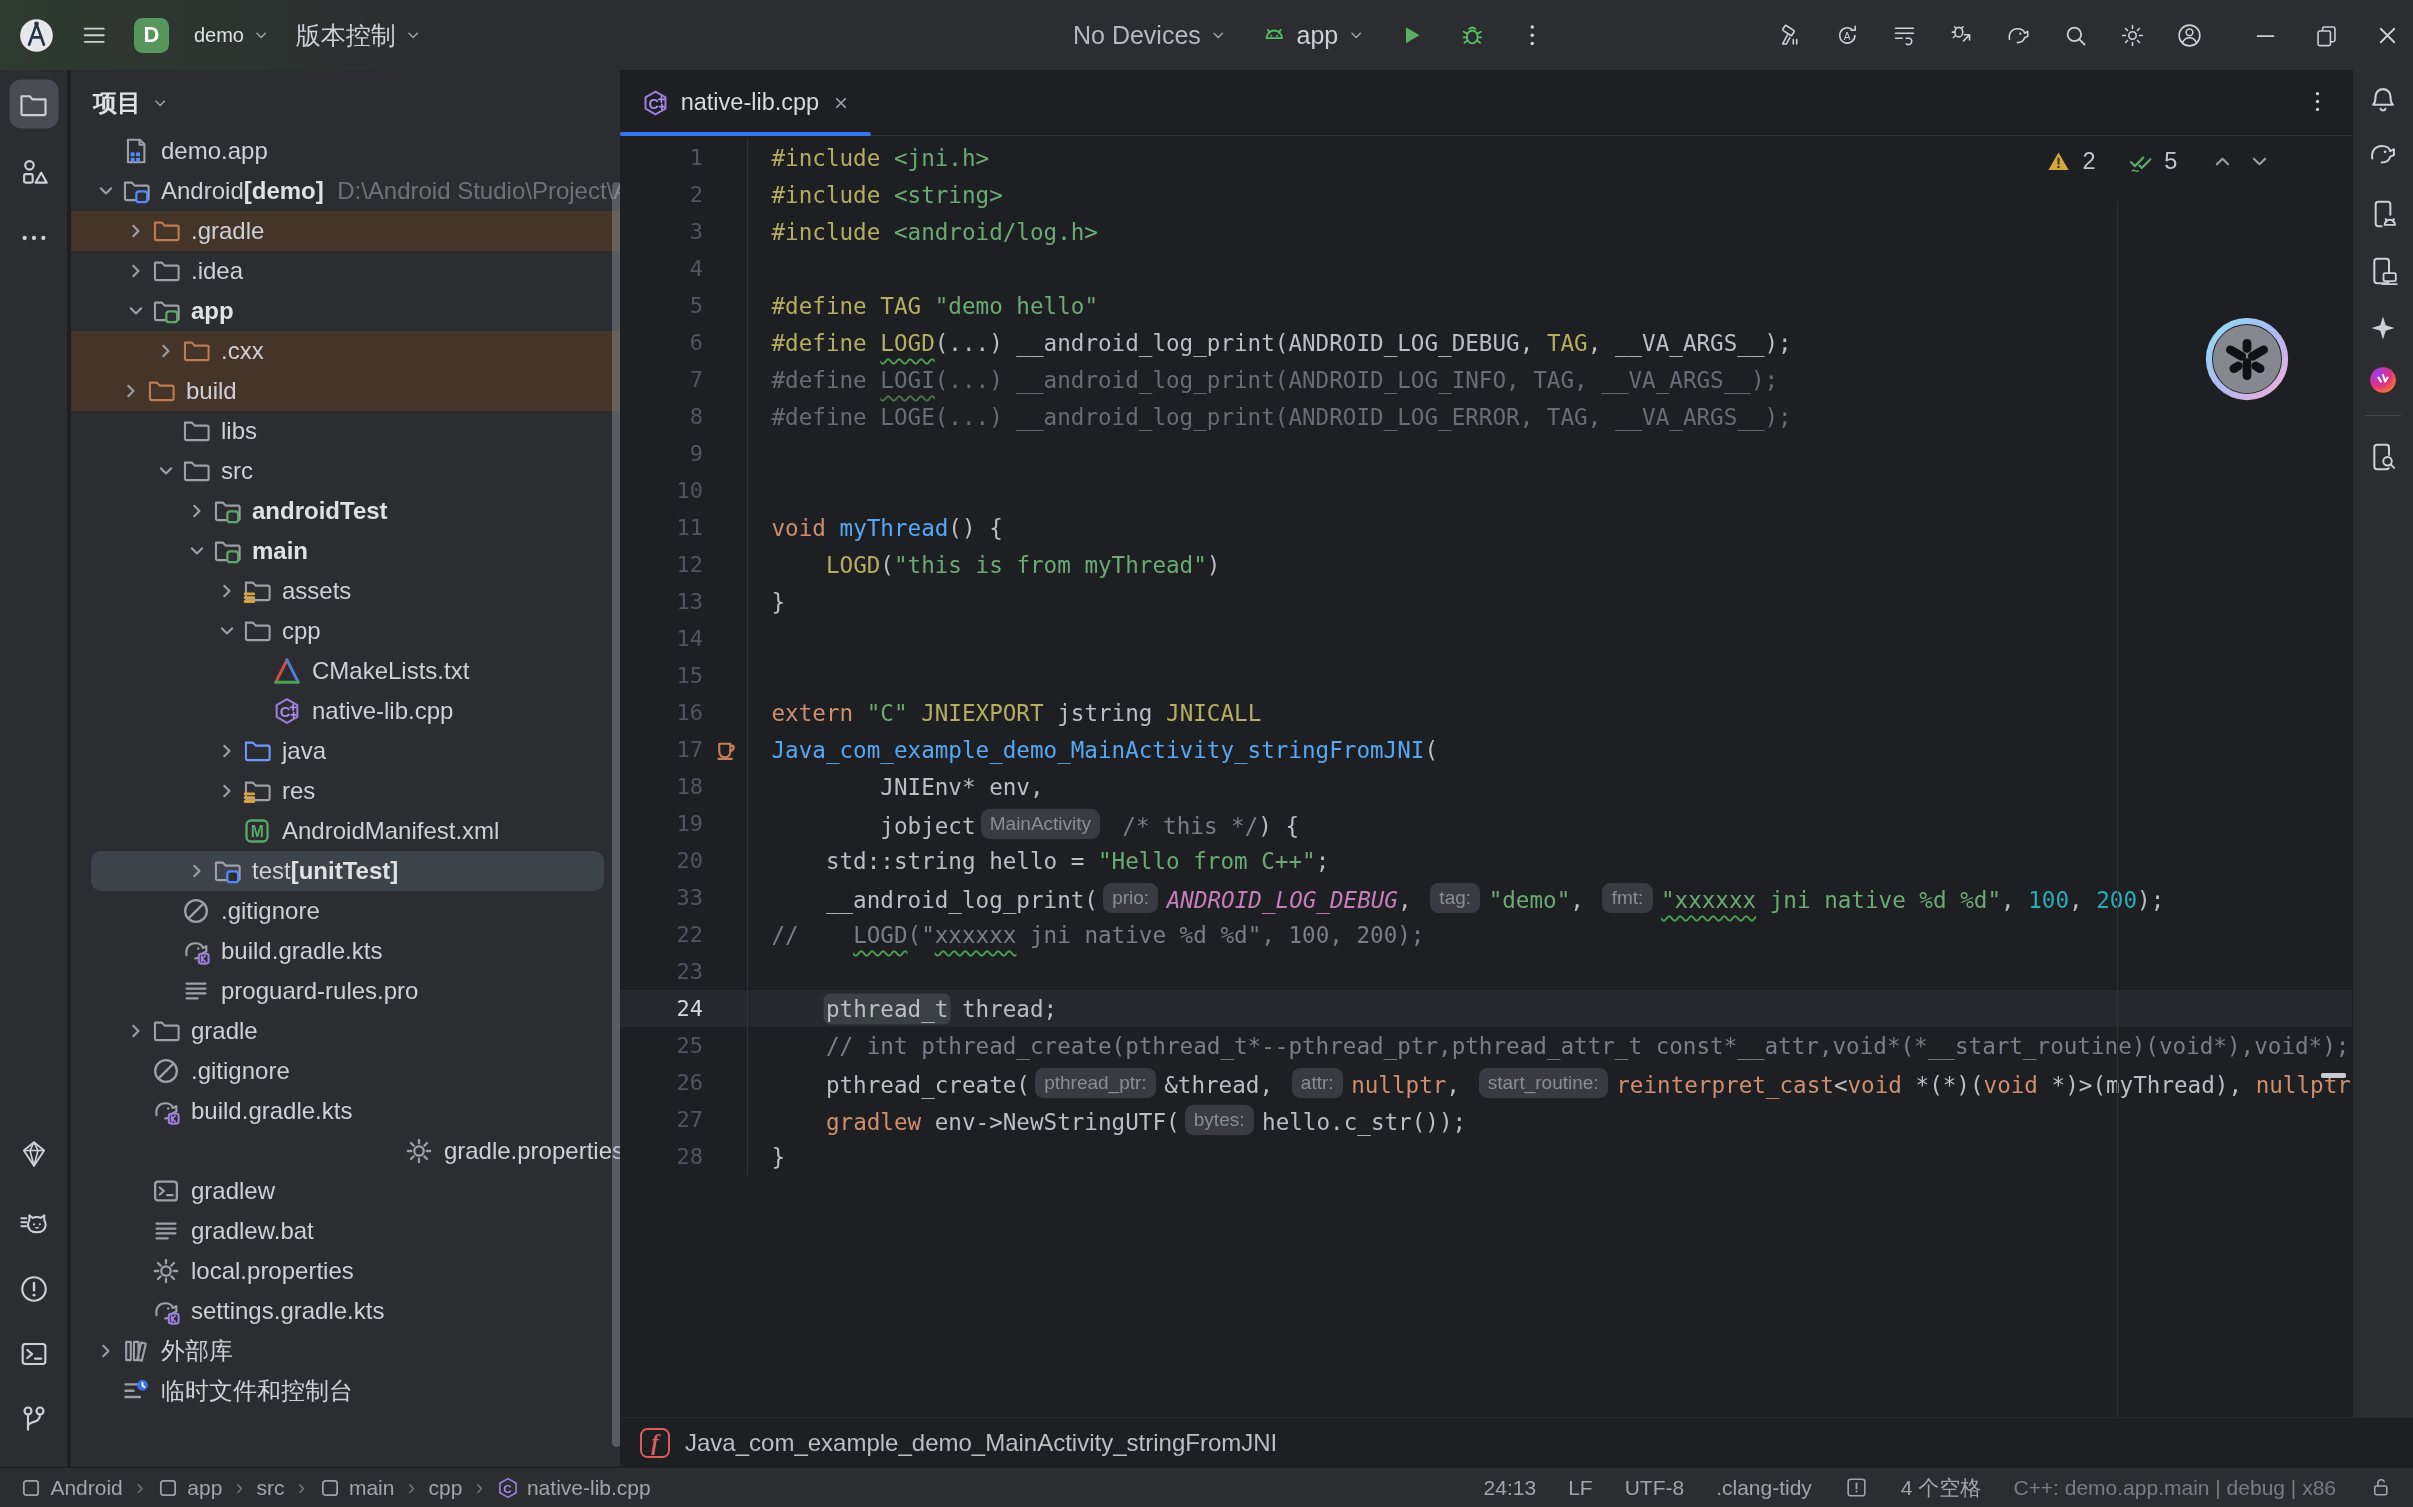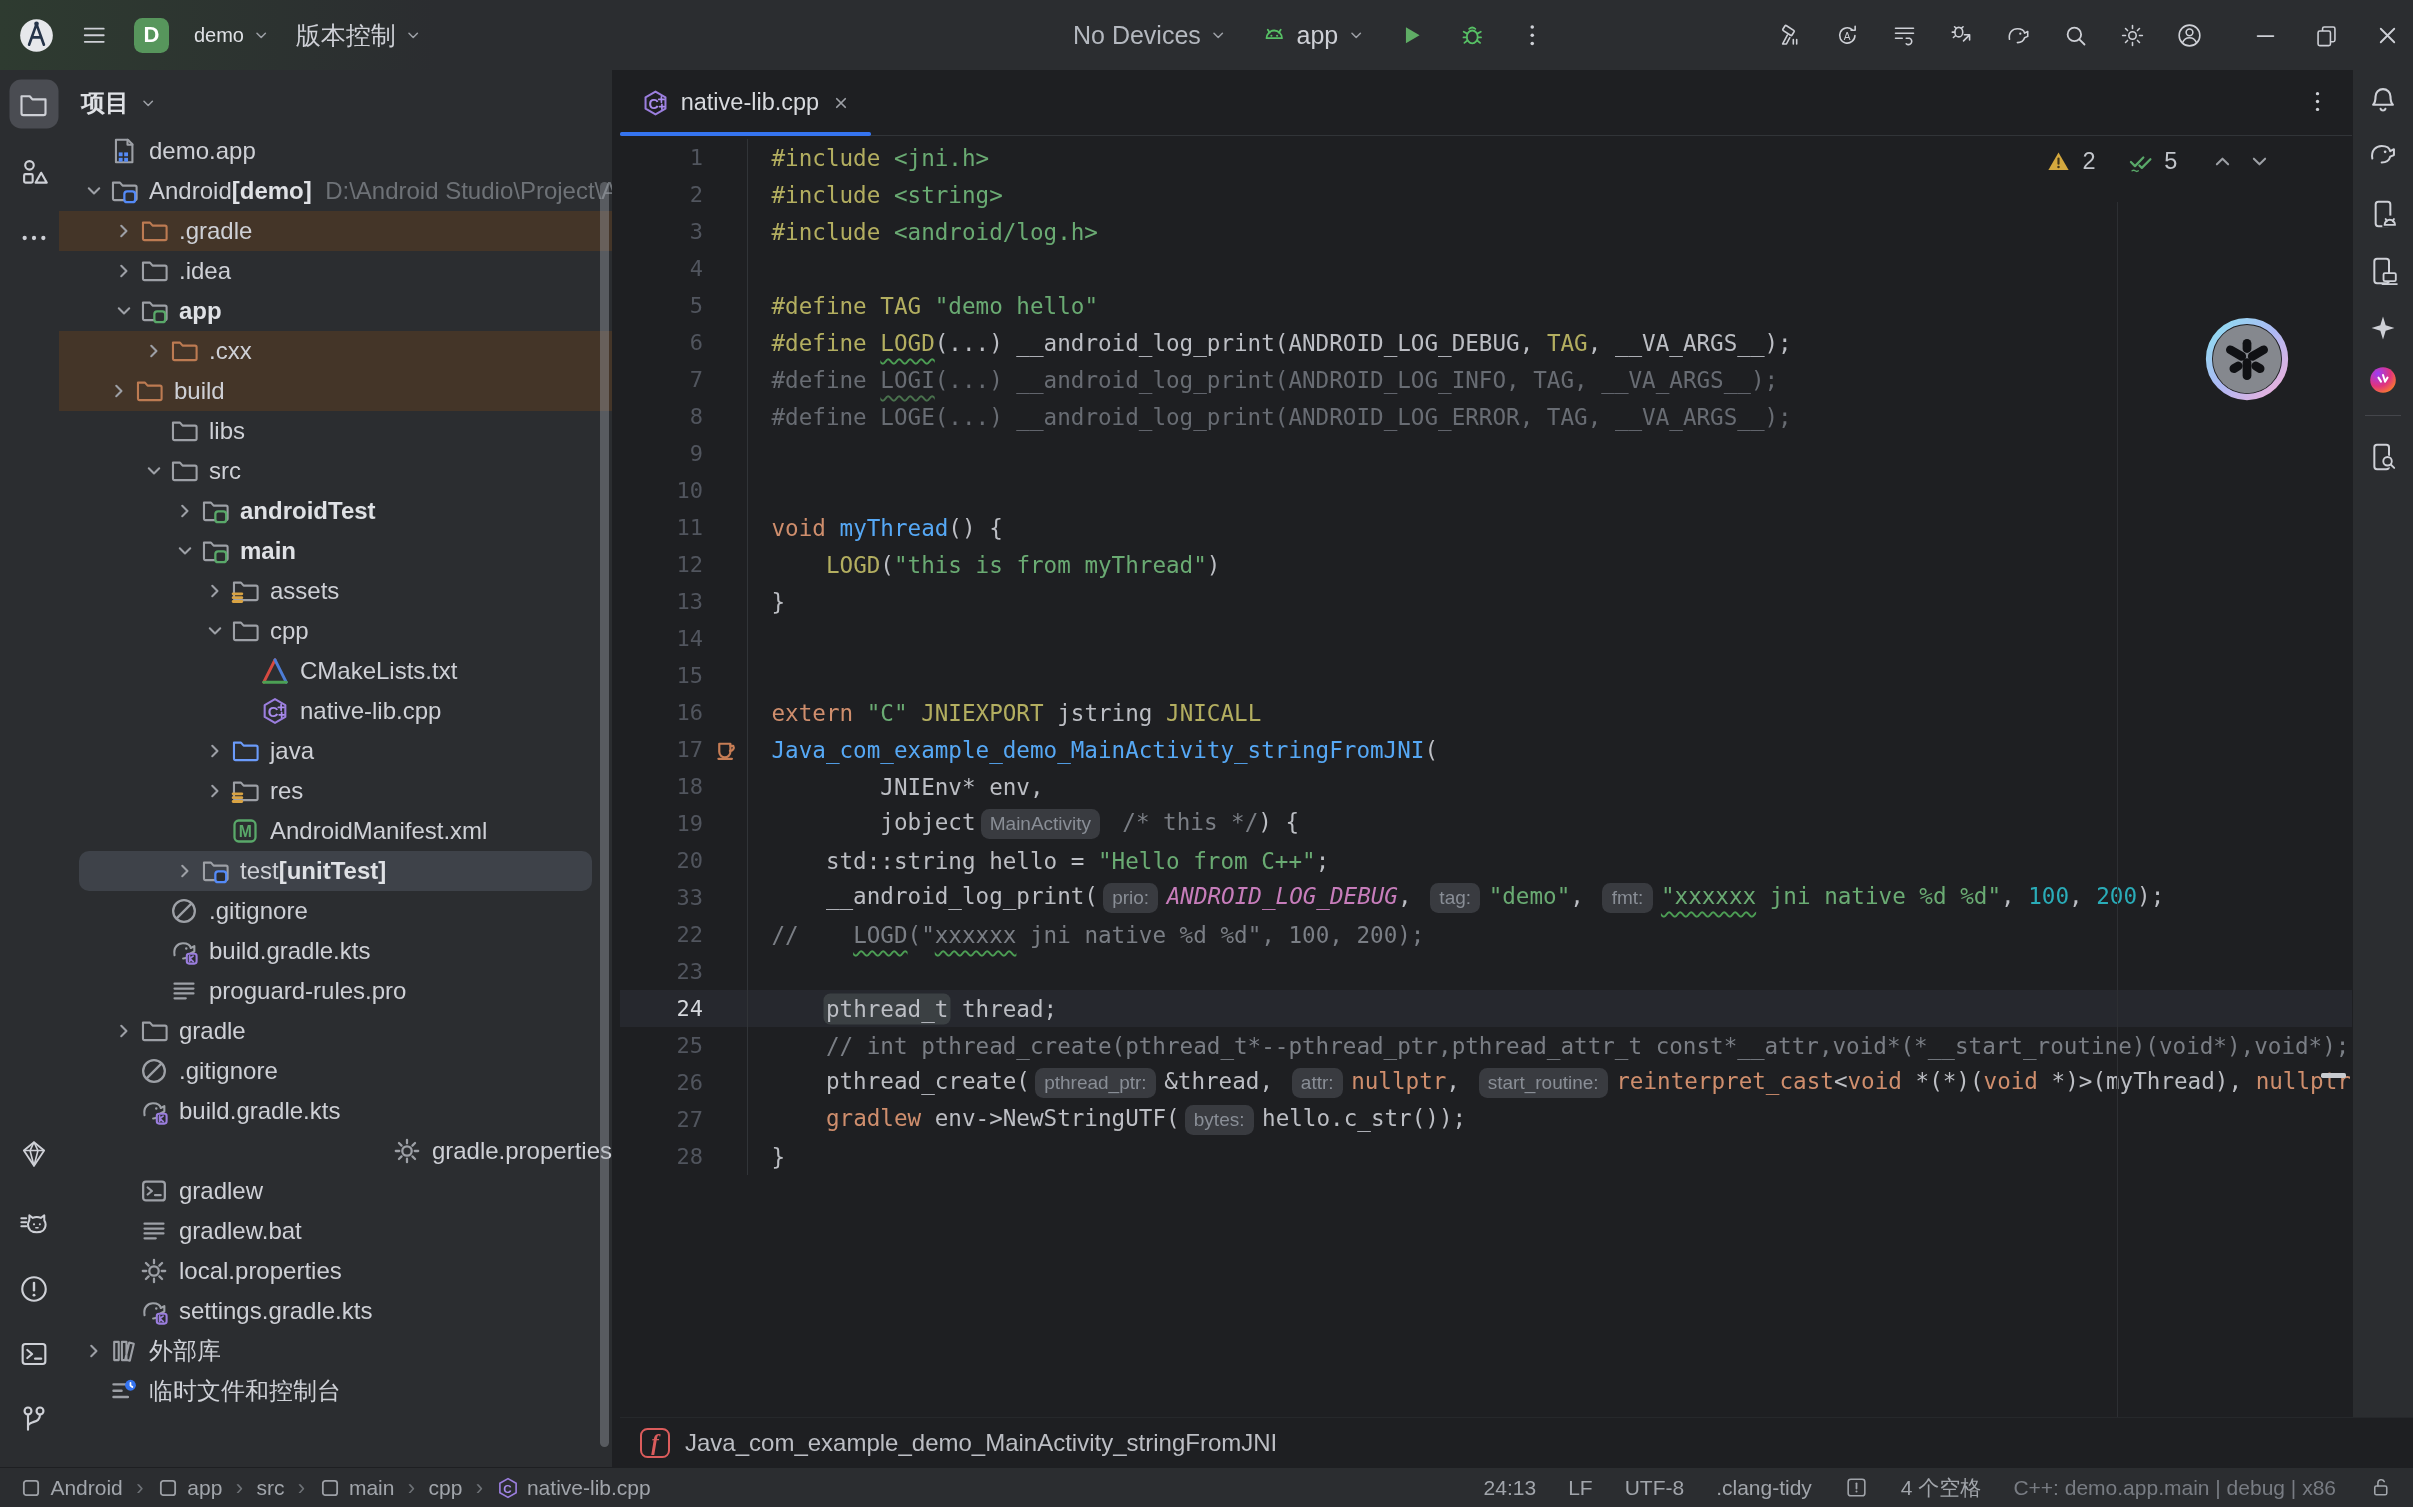--- a/index.html
+++ b/index.html
@@ -19,21 +19,21 @@
   .tb-right{position:absolute;right:11.7px;top:0;height:70px;display:flex;align-items:center;gap:27px}
   .tb-right .tb-ico svg{width:27px;height:27px}
   .win-ctl{display:flex;align-items:center;gap:34px;margin-left:22px}
   
   #leftrail{position:absolute;left:0;top:70px;width:67px;height:1397px;background:#2B2D30;border-right:0.8px solid #1E1F22}
   .rail-active{background:#4A4C52;border-radius:11.7px;width:49px;height:49px;display:flex;align-items:center;justify-content:center}
   
   #rightrail{position:absolute;right:0;top:70px;width:60px;height:1348px;background:#2B2D30;border-left:0.8px solid #1E1F22}
   .rr-div{position:absolute;left:11.7px;right:11.7px;height:0.8px;background:#44464B}
   
-  #project{position:absolute;left:59px;top:70px;width:553px;height:1397px;background:#2B2D30;overflow:hidden}
+  #project{position:absolute;left:71px;top:70px;width:553px;height:1397px;background:#2B2D30;overflow:hidden}
   #ppanel-head{display:flex;align-items:center;gap:10px;padding:17px 0 11.7px 22px;font-size:24px;font-weight:bold;color:#DFE1E5}
   .trow{display:flex;align-items:center;height:40px;font-size:24px;white-space:nowrap;overflow:hidden}
   .trow.ex{background:#443528}
   .trow.sel{background:#3E4249;border-radius:10px}
   .tchev{width:30px;display:flex;justify-content:center;flex:none}
   .tchev svg{width:22px;height:22px}
   .ticon{width:30px;margin-right:10px;display:flex;justify-content:center;flex:none}
   .ticon svg{width:28px;height:28px}
   .tlabel{color:#CED0D6}
   .tbold{font-weight:bold;color:#DFE1E5}
@@ -50,21 +50,21 @@
   #tab-kebab{position:absolute;right:22px;top:18.4px}
   #tab-kebab svg{width:27px;height:27px}
   #code{position:absolute;left:0;top:66px;right:0;bottom:0;padding-top:3.4px}
   .cl{display:flex;height:37px;align-items:center}
   .cl.cur{background:#26282E}
   .gut{width:127px;flex:none;display:flex;align-items:center;justify-content:flex-end;align-self:stretch;border-right:0.8px solid #313438}
   .gnum{font:22px "DejaVu Sans Mono",monospace;color:#51555E;min-width:52px;text-align:right}
   .cur .gnum{color:#D6D9DE}
   .gico{width:44px;display:flex;justify-content:center}
   .gico svg{width:27px;height:27px}
-  .ct{padding-left:23.5px;font:22.6px "DejaVu Sans Mono",monospace;white-space:pre;display:flex;align-items:flex-start}
+  .ct{padding-left:23.5px;font:22.6px "DejaVu Sans Mono",monospace;white-space:pre;display:flex;align-items:flex-end}
   .ct span{white-space:pre}
   .t-d,.t-m{color:#B3AE60}.t-k{color:#CF8E6D}.t-f{color:#56A8F5}.t-s{color:#6AAB73}
   .t-c{color:#7A7E85}.t-n{color:#2AACB8}.t-p{color:#BCBEC4}
   .t-e{color:#C77DBB;font-style:italic}
   .t-q{color:#6AAB73}.t-w{color:#B3AE60}.t-x{color:#7A7E85}
   .t-q,.t-w,.t-x{text-decoration:underline;text-decoration-style:wavy;text-decoration-color:#4C9E54;text-decoration-thickness:1.7px;text-underline-offset:6.7px}
   .t-b{color:#BCBEC4;background:#3B4043;border-radius:4.2px;box-shadow:0 0 0 2.5px #3B4043}
   .cl.dim .ct span{color:#686C73 !important;text-decoration-color:#49724d}
   .chip{display:inline-block;background:#393B40;color:#898E96;font:19px/25px "Liberation Sans",sans-serif;padding:1.7px 9.2px 3.4px;border-radius:8.4px;margin:0 8.4px 0 5px}
   #margin-guide{position:absolute;left:1497px;top:66px;bottom:0;width:0.8px;background:#2D2F33}

